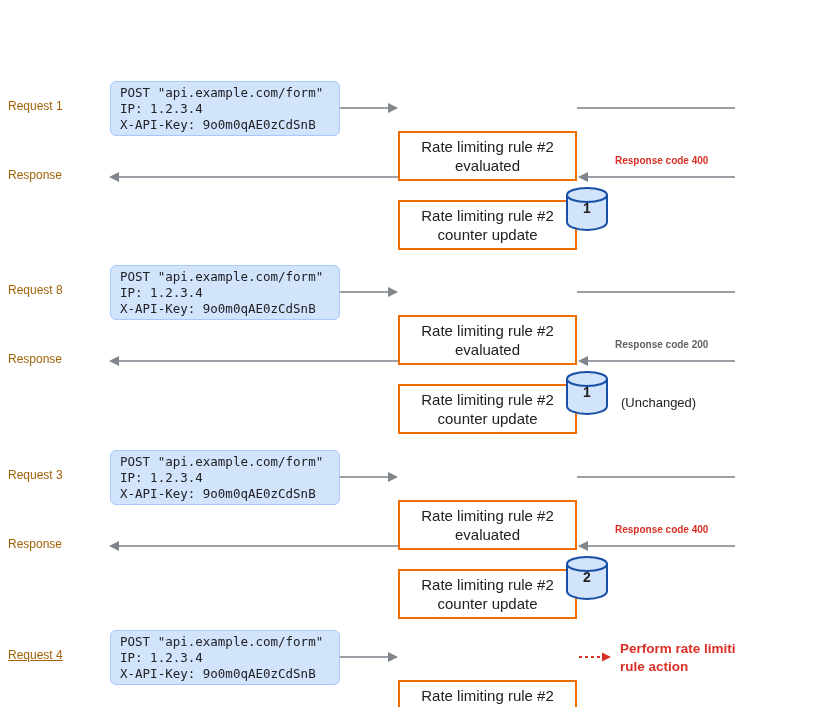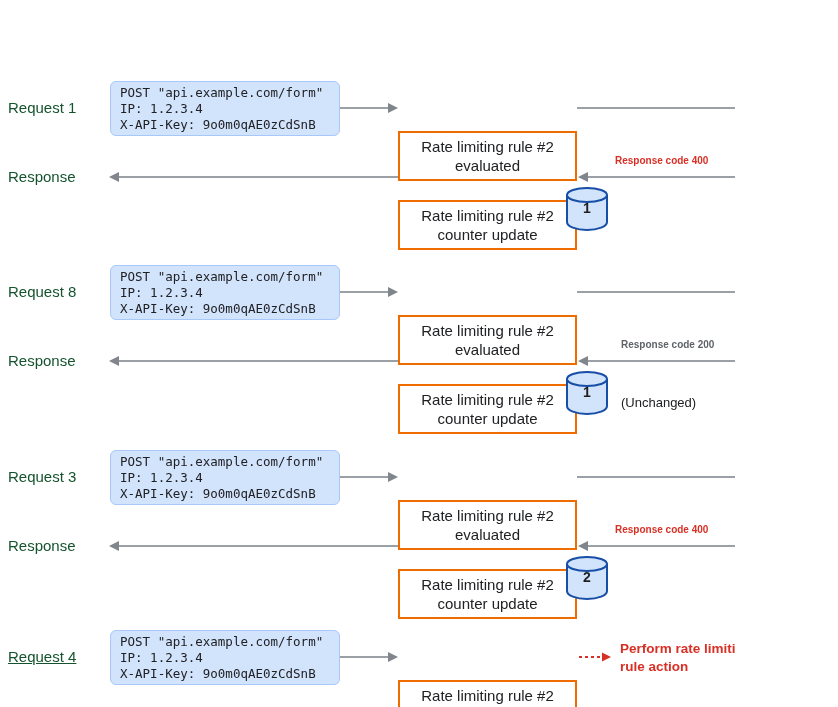--- a/index.html
+++ b/index.html
@@ -3,21 +3,21 @@
 <meta charset="utf-8">
 <style>
   * { box-sizing: border-box; }
   html, body { margin: 0; padding: 0; background: #ffffff; }
   body { font-family: "Liberation Sans", "DejaVu Sans", sans-serif; }
   #canvas { position: relative; width: 735px; height: 707px; background: #ffffff; overflow: hidden; }
   #connectors { position: absolute; left: 0; top: 0; z-index: 1; }
 
   .abs { position: absolute; }
 
-  .side-label { font-size: 15px; color: #14532d; z-index: 2; white-space: nowrap; }
+  .side-label { font-size: 12px; color: #a16207; z-index: 2; white-space: nowrap; }
 
   .blue-box {
     width: 230px; height: 55px;
     background: #d2e3fc; border: 1px solid #a8c7fa; border-radius: 6px;
     padding: 3px 9px;
     display: flex; flex-direction: column; justify-content: center;
     font-family: "DejaVu Sans Mono", "Liberation Mono", monospace;
     font-size: 12.5px; line-height: 16px; color: #202124;
     white-space: nowrap; z-index: 2;
   }
@@ -121,21 +121,21 @@
     <div class="num">1</div>
   </div>
 
   <div class="abs side-label" style="left:8px; top:283px;">Request 8</div>
   <div class="abs blue-box" style="left:110px; top:265px;">
     <div>POST "api.example.com/form"</div>
     <div>IP: 1.2.3.4</div>
     <div>X-API-Key: 9o0m0qAE0zCdSnB</div>
   </div>
   <div class="abs orange-box" style="left:398px; top:267px;">Rate limiting rule #2 evaluated</div>
-  <div class="abs code-label" style="left: 615px; top: 339px; color: rgb(95, 99, 104); margin-left: 6px;">Response code 200</div>
+  <div class="abs code-label" style="left: 615px; top: 339px; color: rgb(95, 99, 104);">Response code 200</div>
   <div class="abs orange-box" style="left:398px; top:336px;">Rate limiting rule #2 counter update</div>
   <div class="abs side-label" style="left:8px; top:352px;">Response</div>
   <div class="abs cyl" style="left:565px; top:370px;">
     <svg width="44" height="46" viewBox="0 0 44 46">
       <path d="M2 9 L2 36 A20 8 0 0 0 42 36 L42 9" fill="#d2e3fc" stroke="#174ea6" stroke-width="2"></path>
       <ellipse cx="22" cy="9" rx="20" ry="7" fill="#d2e3fc" stroke="#174ea6" stroke-width="2"></ellipse>
     </svg>
     <div class="num">1</div>
   </div>
   <div class="abs note-label" style="left:621px; top:395px;">(Unchanged)</div>

